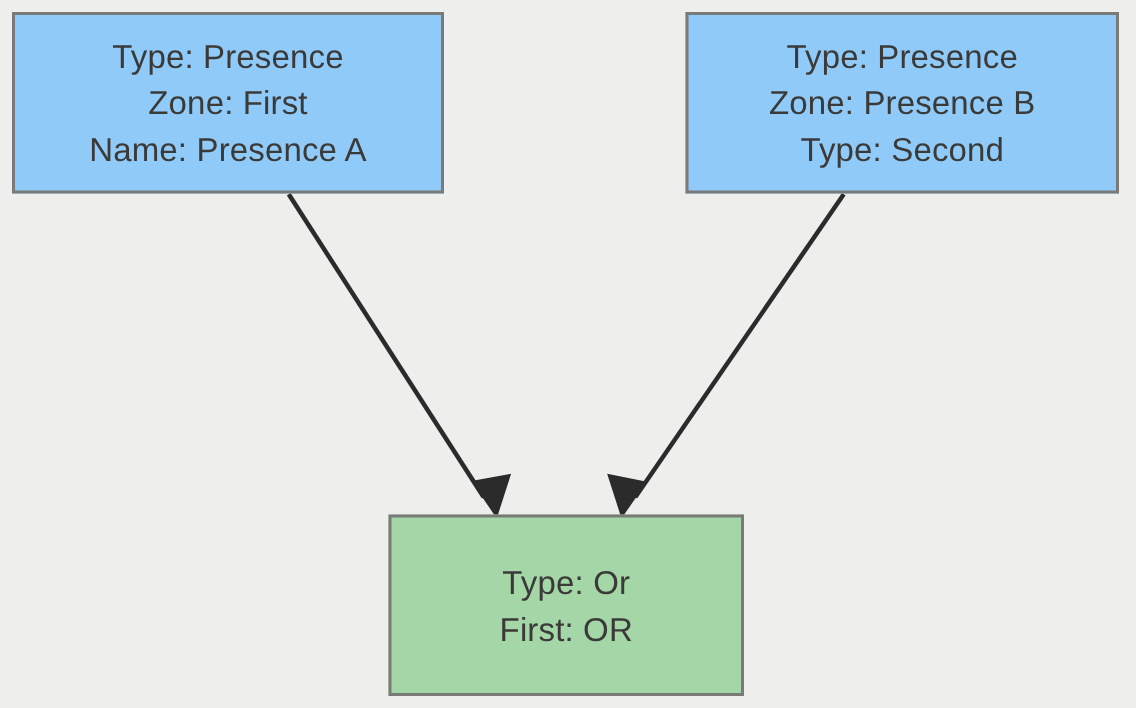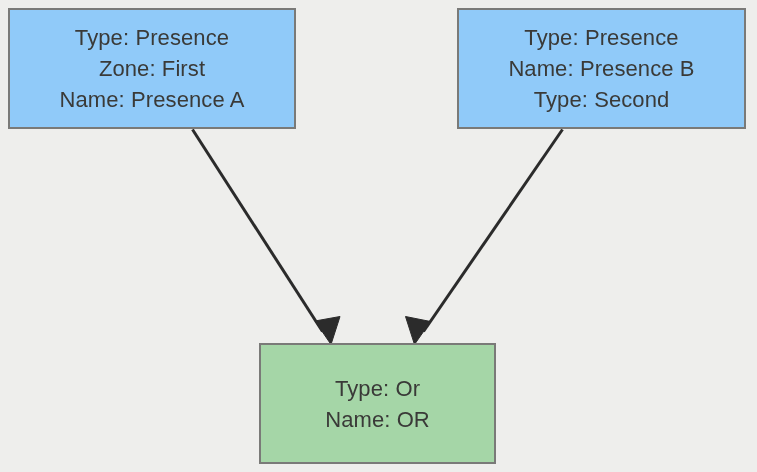--- a/index.html
+++ b/index.html
@@ -84,22 +84,22 @@
   </svg>
 
   <div class="node node-presence-a">
     <span class="node-line">Type: Presence</span>
     <span class="node-line">Zone: First</span>
     <span class="node-line">Name: Presence A</span>
   </div>
 
   <div class="node node-presence-b">
     <span class="node-line">Type: Presence</span>
-    <span class="node-line">Name: Presence B</span>
+    <span class="node-line">Zone: Presence B</span>
     <span class="node-line">Type: Second</span>
   </div>
 
   <div class="node node-or">
     <span class="node-line">Type: Or</span>
-    <span class="node-line">Name: OR</span>
+    <span class="node-line">First: OR</span>
   </div>
 
 </div>
 
 </body></html>

